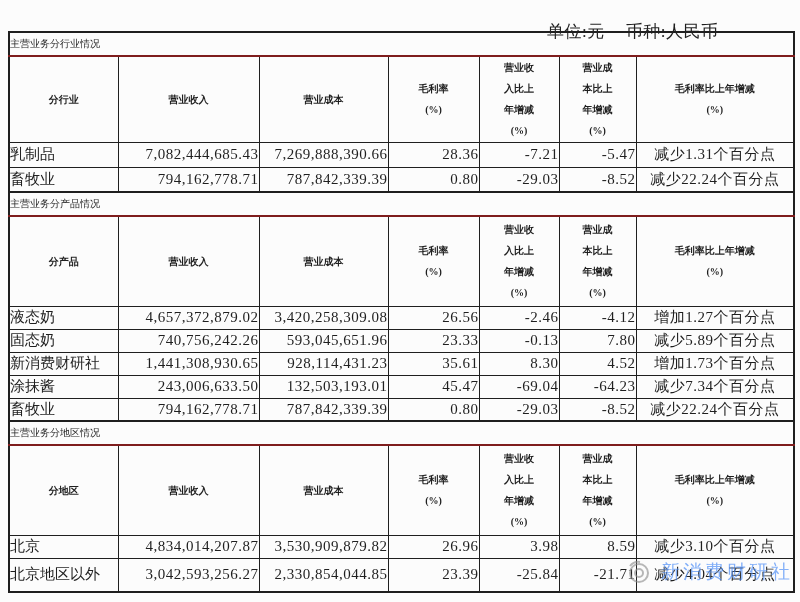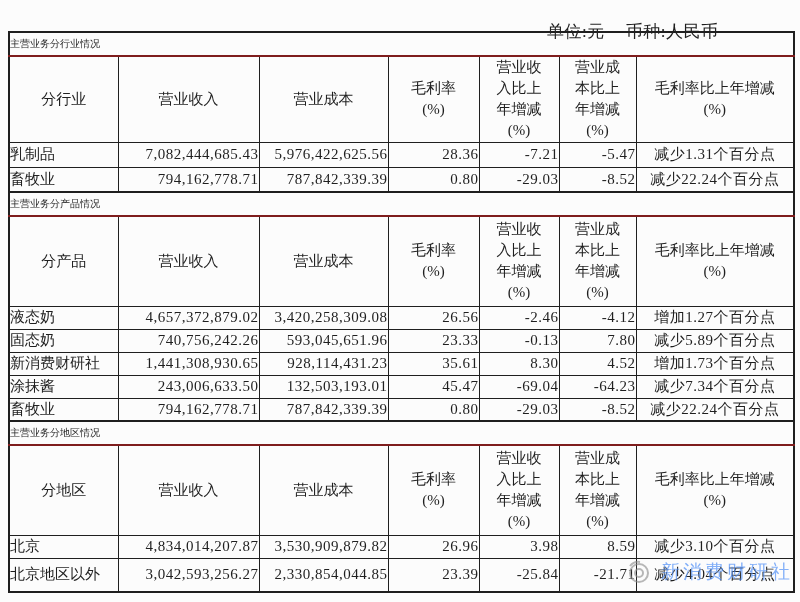--- a/index.html
+++ b/index.html
@@ -46,21 +46,22 @@
     border-top: 2px solid #1f1f1f;
     border-bottom: 2px solid #7f1d1d;
     text-align: left;
     font-size: 10px;
   }
   tr.title-row { height: 24px; }
   tr.header-row td {
     text-align: center;
     white-space: pre-line;
     line-height: 21px;
-    font-size: 15px;
+    font-size: 10px;
+    font-weight: bold;
   }
   tr.h86 { height: 86px; }
   tr.h90 { height: 90px; }
   tr.r25 { height: 25px; margin-top: 40px; }
   tr.r23 { height: 23px; }
   tr.r22 { height: 34px; }
   td.cat  { text-align: left;  padding-left: 6px; }
   td.num  { text-align: right; padding-right: 6px; letter-spacing: 0.5px; }
   td.pct  { text-align: right; padding-right: 8px; letter-spacing: 0.5px; }
   td.chg  { text-align: center; letter-spacing: 0.5px; }
@@ -120,21 +121,21 @@
         <td>营业成
 本比上
 年增减
 (%)</td>
         <td>毛利率比上年增减
 (%)</td>
       </tr>
       <tr class="r25">
         <td class="cat">乳制品</td>
         <td class="num">7,082,444,685.43</td>
-        <td class="num">5,976,422,625.56</td>
+        <td class="num">7,269,888,390.66</td>
         <td class="pct">28.36</td>
         <td class="pct">-7.21</td>
         <td class="pct">-5.47</td>
         <td class="chg">减少1.31个百分点</td>
       </tr>
       <tr class="r25">
         <td class="cat">畜牧业</td>
         <td class="num">794,162,778.71</td>
         <td class="num">787,842,339.39</td>
         <td class="pct">0.80</td>

